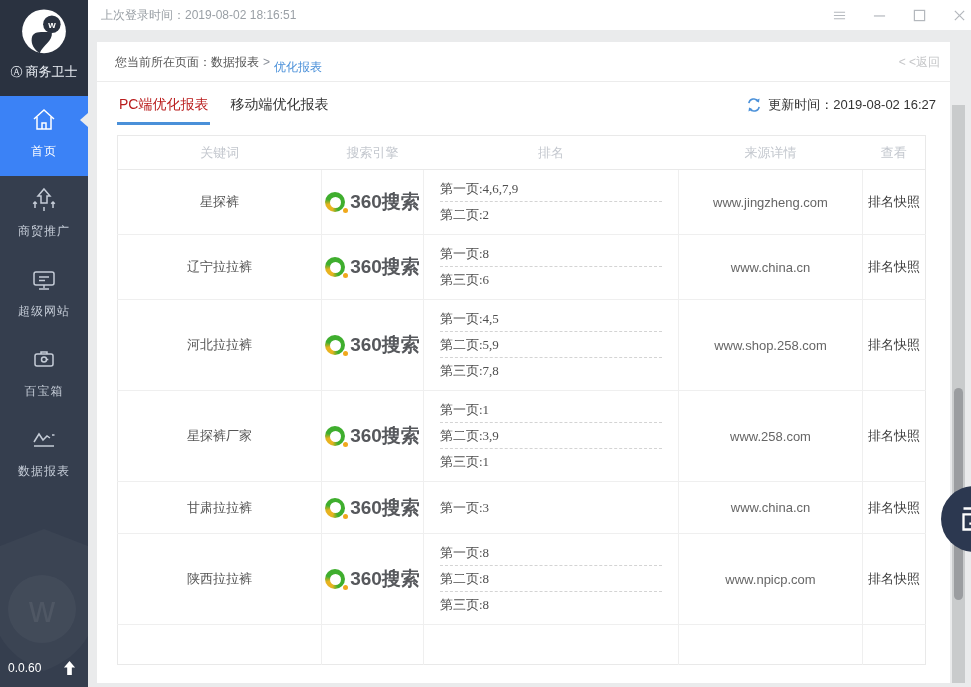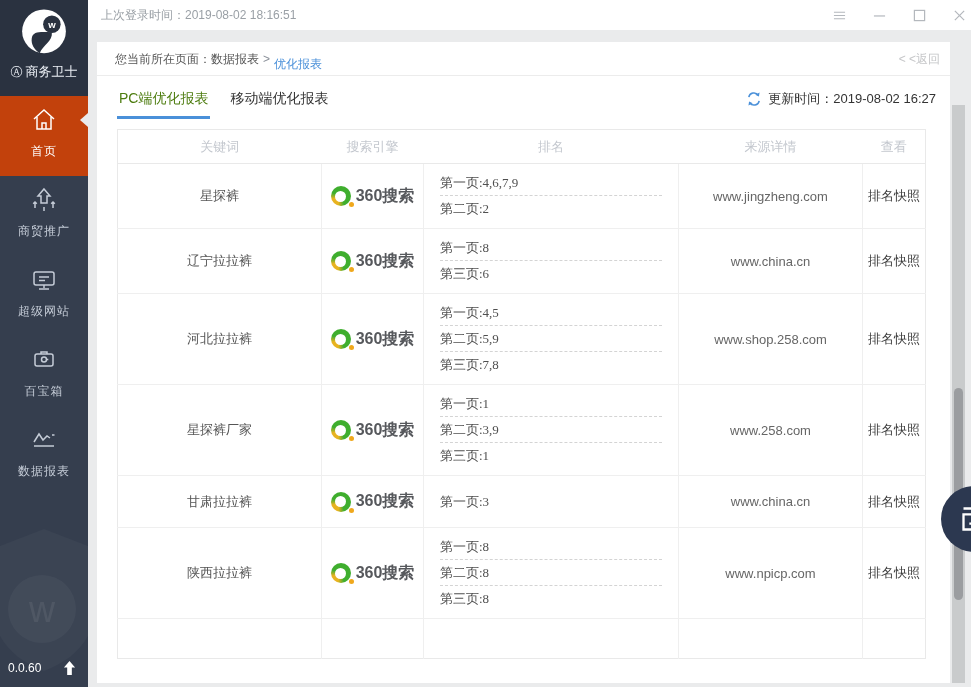--- a/index.html
+++ b/index.html
@@ -21,21 +21,21 @@
   }
   .brand-row { margin-top:2px; color:#e9edf3; font-size:13px; display:flex; align-items:center; gap:3px; }
   .brand-badge { font-size:12px; }
   .side-nav { }
   .side-item {
     height:80px; text-align:center; padding-top:10px; position:relative;
     color:#c5ccd7; cursor:pointer;
   }
   .side-item .nav-ic { width:28px; height:28px; display:inline-block; }
   .side-item .nav-label { display:block; margin-top:5px; font-size:12px; letter-spacing:1px; }
-  .side-item.active { background:#c2410c; color:#ffffff; }
+  .side-item.active { background:#3b82f6; color:#ffffff; }
   .side-item.active::after {
     content:""; position:absolute; right:0; top:17px; width:0; height:0;
     border-top:7px solid transparent; border-bottom:7px solid transparent;
     border-right:8px solid #eaebec;
   }
   .watermark { position:absolute; left:-16px; bottom:16px; pointer-events:none; }
   .side-footer {
     position:absolute; left:0; right:0; bottom:4px; height:22px;
     display:flex; align-items:flex-start; justify-content:space-between;
     padding:0 12px 0 8px; color:#ffffff; font-size:12px;
@@ -49,31 +49,31 @@
   }
   .titlebar .login-text { margin-left:13px; font-size:12px; color:#9aa0a6; }
   .win-controls { position:absolute; right:5px; top:0; height:30px; display:flex; align-items:center; gap:26px; }
   .win-btn { width:14px; height:14px; display:inline-flex; align-items:center; justify-content:center; cursor:pointer; }
 
   
   .content { position:absolute; left:88px; top:30px; right:0; bottom:0; background:#eaebec; }
   .card { position:absolute; left:9px; top:12px; width:853px; height:641px; background:#ffffff; overflow:hidden; }
 
   .crumb-row {
-    height:34px; line-height:28px; border-bottom:1px solid #ececec;
+    height:40px; line-height:28px; border-bottom:1px solid #ececec;
     padding:0 10px 0 18px; font-size:12px; color:#555; display:flex; align-items:center;
   }
   .crumb-sep { margin:0 4px; color:#8a9099; }
   .crumb-link { color:#4a90d9; cursor:pointer;margin-top:10px; }
   .crumb-back { margin-left:auto; color:#c5c6c8; cursor:pointer; }
 
   .toolbar-row { position:relative; height:44px; }
   .tabs { position:absolute; left:20px; top:6px; display:flex; gap:18px; }
   .tab { font-size:14px; color:#333; padding:8px 2px 8px; cursor:pointer; border-bottom:3px solid transparent; }
-  .tab.active { color:#4d7c0f; border-bottom-color:#4a90d9; }
+  .tab.active { color:#b91c1c; border-bottom-color:#4a90d9; }
   .update-info { position:absolute; right:14px; top:14px; display:flex; align-items:center; gap:6px; font-size:13px; color:#333; }
 
   
   table.report {
     margin:9px 0 0 20px; width:808px; border-collapse:collapse;
     border:1px solid #e9e9e9; table-layout:fixed; background:#fff;
   }
   .report th {
     height:34px; font-weight:normal; font-size:13px; color:#c3c7ce;
     border-bottom:1px solid #e9e9e9; text-align:center;
@@ -83,21 +83,21 @@
   .cell-keyword { text-align:center; color:#555; }
   .cell-engine { text-align:center; }
   .engine { display:flex; align-items:center; justify-content:center; gap:5px; }
   .ring {
     position:relative; width:20px; height:20px; border-radius:50%;
     background:conic-gradient(from 0deg,#3fae2e 0deg 160deg,#e8b320 200deg 250deg,#3fae2e 290deg 360deg);
     flex:0 0 auto;
   }
   .ring::after { content:""; position:absolute; left:4.5px; top:4.5px; width:11px; height:11px; background:#fff; border-radius:50%; }
   .ring::before { content:""; position:absolute; right:-3px; bottom:-1px; width:5px; height:5px; background:#f0a81c; border-radius:50%; }
-  .engine-label { font-size:16px; font-weight:700; color:#56585c; }
+  .engine-label { font-size:19px; font-weight:700; color:#56585c; }
   .cell-ranks { padding:6px 16px;font-family:Liberation Serif, serif; }
   .rank-line { height:26px; line-height:26px; color:#4f4f4f; }
   .rank-line:not(:last-child) { border-bottom:1px dashed #d4d4d4; }
   .cell-source { text-align:center; color:#666;margin-top:48px; }
   .cell-view { text-align:center; color:#3c3c3c; cursor:pointer; }
   .filler-row td { height:40px; }
 
   
   .scroll-track {
     position:absolute; left:952px; top:105px; width:13px; height:578px;

